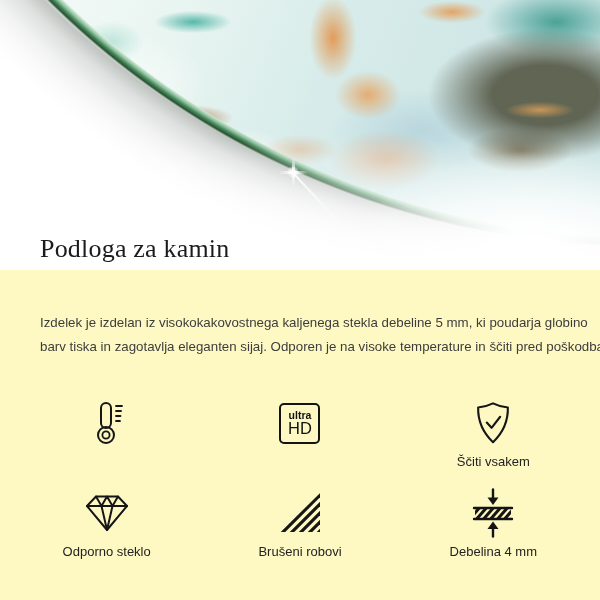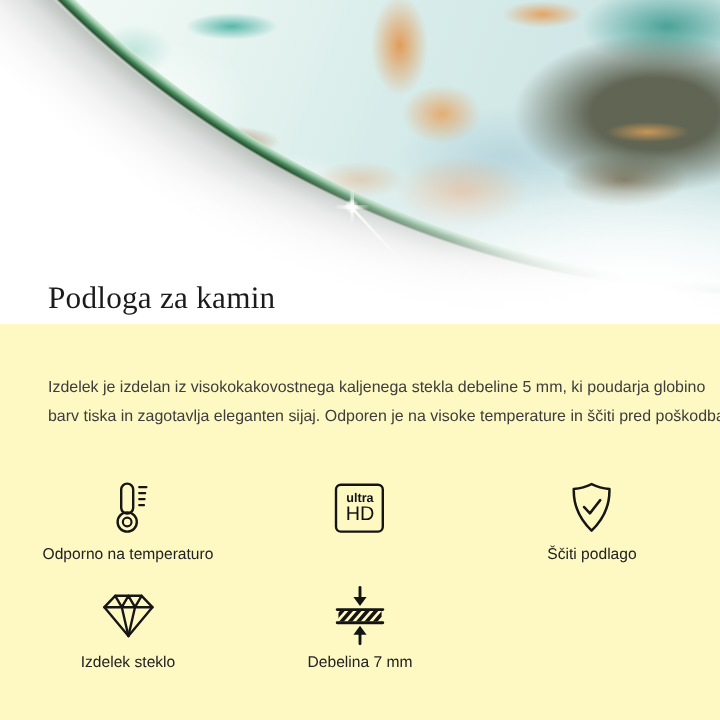--- a/index.html
+++ b/index.html
@@ -127,55 +127,77 @@
         <svg width="36" height="46" viewBox="0 0 36 46" fill="none" stroke="#161616" stroke-width="2" stroke-linecap="round">
           <rect x="12" y="3" width="10" height="25" rx="5"></rect>
           <circle cx="17" cy="35" r="8"></circle>
           <circle cx="17" cy="35" r="3.6" stroke-width="1.8"></circle>
           <path d="M27 6 H33" stroke-width="1.8"></path>
           <path d="M27 11 H32" stroke-width="1.8"></path>
           <path d="M27 16 H31.5" stroke-width="1.8"></path>
           <path d="M27 21 H31" stroke-width="1.8"></path>
         </svg>
       </div>
-      <div class="label">Odporno na temperaturo</div>
     </div>
 
     <div class="cell">
       <div class="icon-box">
         <div class="uhd">
           <div class="t">ultra</div>
           <div class="b">HD</div>
         </div>
       </div>
     </div>
 
     <div class="cell">
       <div class="icon-box">
         <svg width="44" height="46" viewBox="0 0 44 48" fill="none" stroke="#161616" stroke-width="2.2" stroke-linecap="round" stroke-linejoin="round">
           <path d="M22 3.5 C27 6 32.5 7.3 37.5 7.8 C37.8 20.5 33 33.5 22 44 C11 33.5 6.2 20.5 6.5 7.8 C11.5 7.3 17 6 22 3.5 Z"></path>
           <path d="M15.5 23.5 L20.5 29 L29.5 17.5"></path>
         </svg>
       </div>
-      <div class="label">Ščiti podlago</div>
+      <div class="label">Ščiti vsakem</div>
     </div>
 
     <div class="cell">
       <div class="icon-box">
         <svg width="48" height="40" viewBox="0 0 48 40" fill="none" stroke="#161616" stroke-width="2" stroke-linecap="round" stroke-linejoin="round">
           <path d="M4 13 L13 3.5 H35 L44 13 L24 37 Z"></path>
           <path d="M4 13 H44"></path>
           <path d="M13 3.5 L18.5 13 L24 3.5 L29.5 13 L35 3.5"></path>
           <path d="M18.5 13 L24 37"></path>
           <path d="M29.5 13 L24 37"></path>
         </svg>
       </div>
-      <div class="label">Izdelek steklo</div>
-    </div>
-
+      <div class="label">Odporno steklo</div>
+    </div>
+
+    <div class="cell">
+      <div class="icon-box">
+        <svg width="46" height="42" viewBox="0 0 46 42" fill="none">
+          <defs>
+            <clipPath id="triClip">
+                <path d="M3 40 L43 40 L43 1 Z"></path>
+              </clipPath>
+          </defs>
+          <g clip-path="url(#triClip)" stroke="#161616" stroke-width="3.2">
+            <path d="M-36 46 L14 -4"></path>
+            <path d="M-27 46 L23 -4"></path>
+            <path d="M-18 46 L32 -4"></path>
+            <path d="M-9 46 L41 -4"></path>
+            <path d="M0 46 L50 -4"></path>
+            <path d="M9 46 L59 -4"></path>
+            <path d="M18 46 L68 -4"></path>
+            <path d="M27 46 L77 -4"></path>
+            <path d="M36 46 L86 -4"></path>
+          </g>
+        </svg>
+      </div>
+      <div class="label">Brušeni robovi</div>
+    </div>
 
     <div class="cell">
       <div class="icon-box">
         <svg width="44" height="50" viewBox="0 0 44 50" fill="none">
           <defs>
             <clipPath id="barClip">
                 <rect x="4" y="21" width="36" height="9"></rect>
               </clipPath>
           </defs>
           <g stroke="#141414" stroke-width="2.4" stroke-linecap="round">
@@ -190,17 +212,17 @@
             <path d="M-4 34 L10 18"></path>
             <path d="M3 34 L17 18"></path>
             <path d="M10 34 L24 18"></path>
             <path d="M17 34 L31 18"></path>
             <path d="M24 34 L38 18"></path>
             <path d="M31 34 L45 18"></path>
             <path d="M38 34 L52 18"></path>
           </g>
         </svg>
       </div>
-      <div class="label">Debelina 7 mm</div>
+      <div class="label">Debelina 4 mm</div>
     </div>
 
   </div>
 </div>
 
 </body></html>

